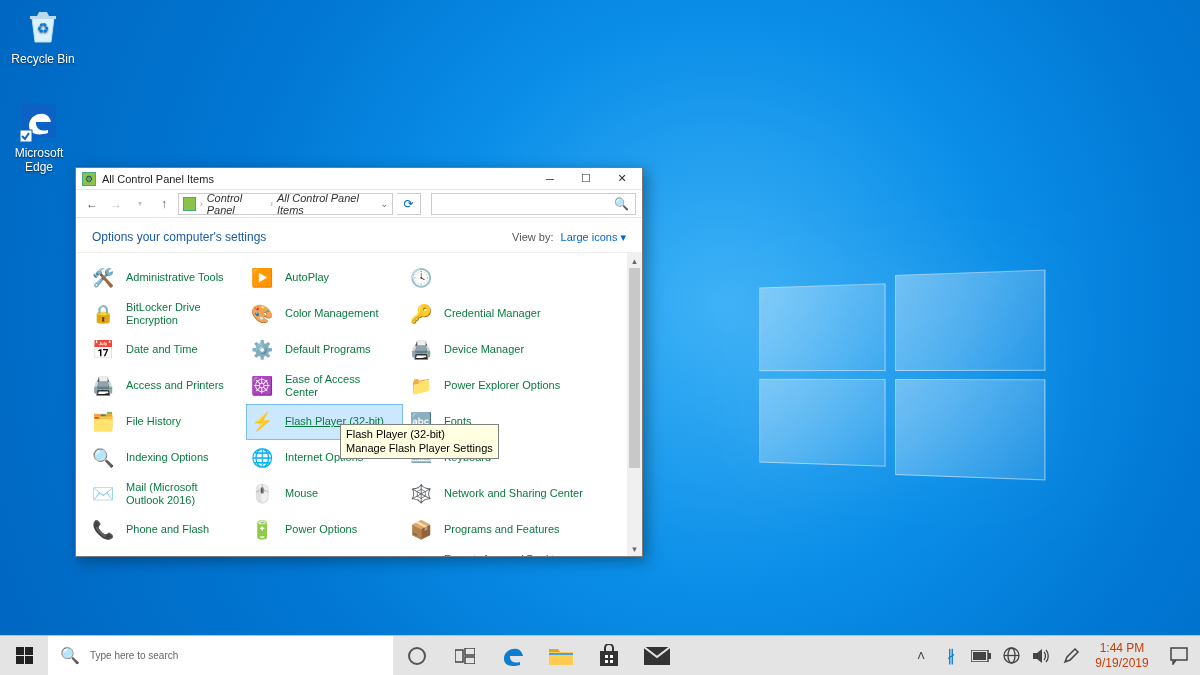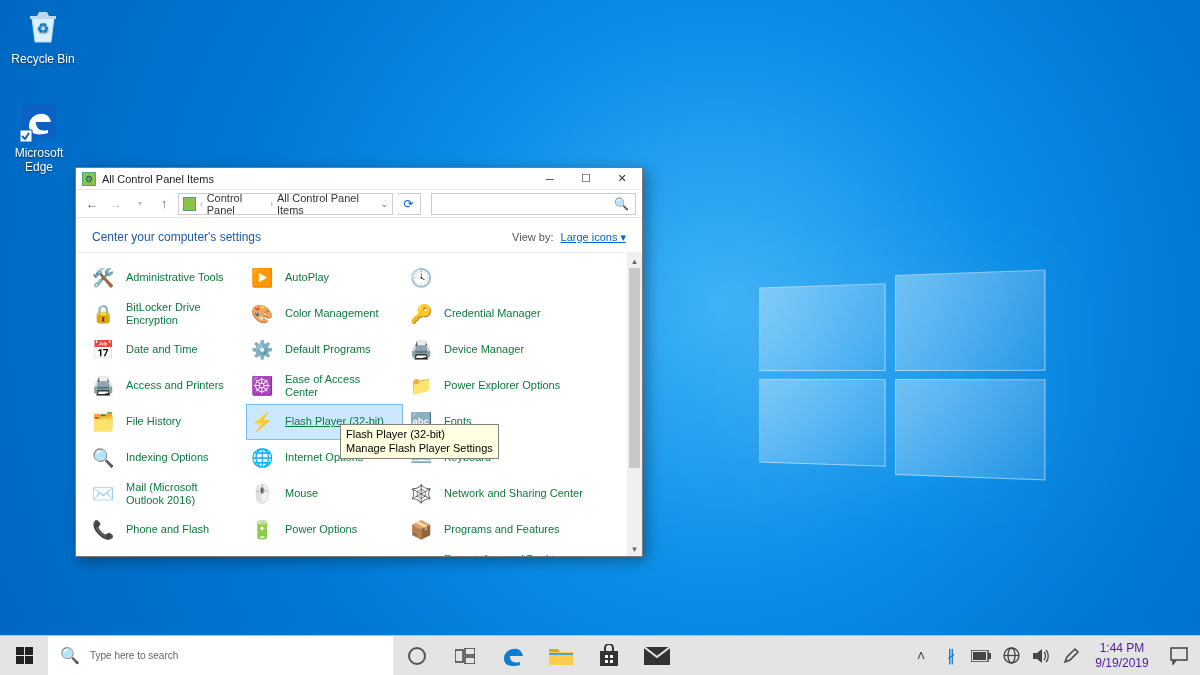--- a/index.html
+++ b/index.html
@@ -19,31 +19,31 @@
   
   .window { position:absolute; left:75px; top:167px; width:568px; height:390px; background:#fff; border:1px solid #7a7a7a; box-shadow:4px 4px 14px rgba(0,0,0,.35); display:flex; flex-direction:column;}
   .titlebar{height:22px; display:flex; align-items:center; padding:0 2px 0 6px; border-bottom:1px solid #e5e5e5;}
   .titlebar .cp-glyph{width:14px;height:14px;margin-right:6px;background:#8bc34a;border:1px solid #4a8; font-size:9px; line-height:12px; text-align:center; color:#147;}
   .titlebar .title{font-size:11px; flex:1; color:#222;}
   .titlebar .wbtn{width:36px; height:22px; display:flex; align-items:center; justify-content:center; font-size:11px; color:#333;}
   .navrow{height:28px; display:flex; align-items:center; padding:0 6px; border-bottom:1px solid #e5e5e5; gap:4px;}
   .navrow .nbtn{width:20px; height:20px; display:flex; align-items:center; justify-content:center; font-size:12px; color:#555;}
   .navrow .nbtn.dis{color:#c0c0c0;}
   .addr{flex:1; height:22px; border:1px solid #ccc; display:flex; align-items:center; padding:0 4px; font-size:11px; color:#333; gap:4px;}
-  .addr .crumb{color:#333;}
+  .addr .crumb{color:#333;font-style:italic;}
   .addr .sep{color:#999; font-size:9px;}
   .addr .cp-glyph{width:14px;height:14px;background:#8bc34a;border:1px solid #4a8;}
   .addr .drop{margin-left:auto; color:#666; font-size:9px;}
   .refresh{width:24px; height:22px; border:1px solid #ccc; border-left:none; display:flex; align-items:center; justify-content:center; font-size:12px; color:#06c;}
   .search{width:205px; height:22px; margin-left:6px; border:1px solid #ccc; display:flex; align-items:center; padding:0 6px;}
   .search .mag{margin-left:auto; color:#666; font-size:12px;}
   .subhead{padding:12px 16px 8px; display:flex; align-items:center; border-bottom:1px solid #eee;}
   .subhead .adj{color:#1a5aa8; font-size:12px;}
   .subhead .vb{margin-left:auto; font-size:11px; color:#555;}
-  .subhead .vb a{color:#0066cc; margin-left:4px;text-decoration:underline;}
+  .subhead .vb a{color:#0066cc; margin-left:4px;}
   .body{flex:1; overflow:hidden; position:relative; padding:8px 0 4px 12px;}
   .grid{display:grid; grid-template-columns:155px 155px 190px; column-gap:4px; row-gap:2px;}
   .item{display:flex; align-items:center; gap:8px; padding:3px 6px 3px 2px; cursor:pointer; position:relative;}
   .item .ico{width:28px; height:28px; flex:none; display:flex; align-items:center; justify-content:center; font-size:18px;}
   .item .lbl{font-size:11px; color:#0a7a3f; line-height:1.2;}
   .item.selected{background:#cce8ff; outline:1px solid #7abdf5;}
   .item.selected .lbl{text-decoration:underline;}
   .tooltip{position:absolute; left:264px; top:171px; background:#ffffe1; border:1px solid #808080; font-size:11px; padding:2px 5px; color:#000; line-height:1.3; z-index:5; white-space:nowrap;}
   .scroll{position:absolute; right:0; top:0; bottom:0; width:15px; background:#f0f0f0;}
   .scroll .up,.scroll .dn{height:15px; display:flex; align-items:center; justify-content:center; font-size:9px; color:#666; background:#f0f0f0;}
@@ -53,21 +53,21 @@
   .taskbar{position:absolute; left:0; right:0; bottom:0; height:40px; background:#e4e4e4; border-top:1px solid #bfbfbf; display:flex; align-items:center;}
   .taskbar .start{width:48px; height:40px; display:flex; align-items:center; justify-content:center;}
   .taskbar .start .sq{width:17px;height:17px; display:grid; grid-template-columns:1fr 1fr; grid-template-rows:1fr 1fr; gap:1px;}
   .taskbar .start .sq div{background:#222;}
   .taskbar .searchbox{flex:none; width:345px; height:40px; background:#fff; display:flex; align-items:center; padding:0 12px; gap:10px;}
   .taskbar .searchbox .mag{font-size:16px; color:#333;}
   .taskbar .searchbox .ph{font-size:10px; color:#666;}
   .taskbar .tbtn{width:48px; height:40px; display:flex; align-items:center; justify-content:center;}
   .taskbar .sbtn{width:30px; height:40px; display:flex; align-items:center; justify-content:center; font-size:14px; color:#444;}
   .taskbar .tray{margin-left:auto; display:flex; align-items:center; height:40px;}
-  .taskbar .clock{width:72px; text-align:center; font-size:12px; color:#4c1d95; line-height:1.25;}
+  .taskbar .clock{width:72px; text-align:center; font-size:12px; color:#c2410c; line-height:1.25;}
   .notif{width:42px; height:40px; display:flex; align-items:center; justify-content:center; font-size:16px; color:#444;}
   
   svg{display:block;}
 </style>
 </head>
 <body>
 
 <div id="di-recycle" class="desktop-icon">
   <div class="ic">
     <svg width="42" height="42" viewBox="0 0 42 42">
@@ -118,21 +118,21 @@
       <span class="sep">›</span>
       <span class="crumb">All Control Panel Items</span>
       <span class="drop">⌄</span>
     </div>
     <div class="refresh">⟳</div>
     <div class="search">
       <span class="mag">🔍</span>
     </div>
   </div>
   <div class="subhead">
-    <div class="adj">Center your computer's settings</div>
+    <div class="adj">Options your computer's settings</div>
     <div class="vb">
       <span>View by:</span>
       <a><span>Large icons</span> ▾</a>
     </div>
   </div>
   <div class="body">
     <div class="grid" id="cp-grid">
         <div class="item">
           <div class="ico">🛠️</div>
           <div class="lbl">Administrative Tools</div>

